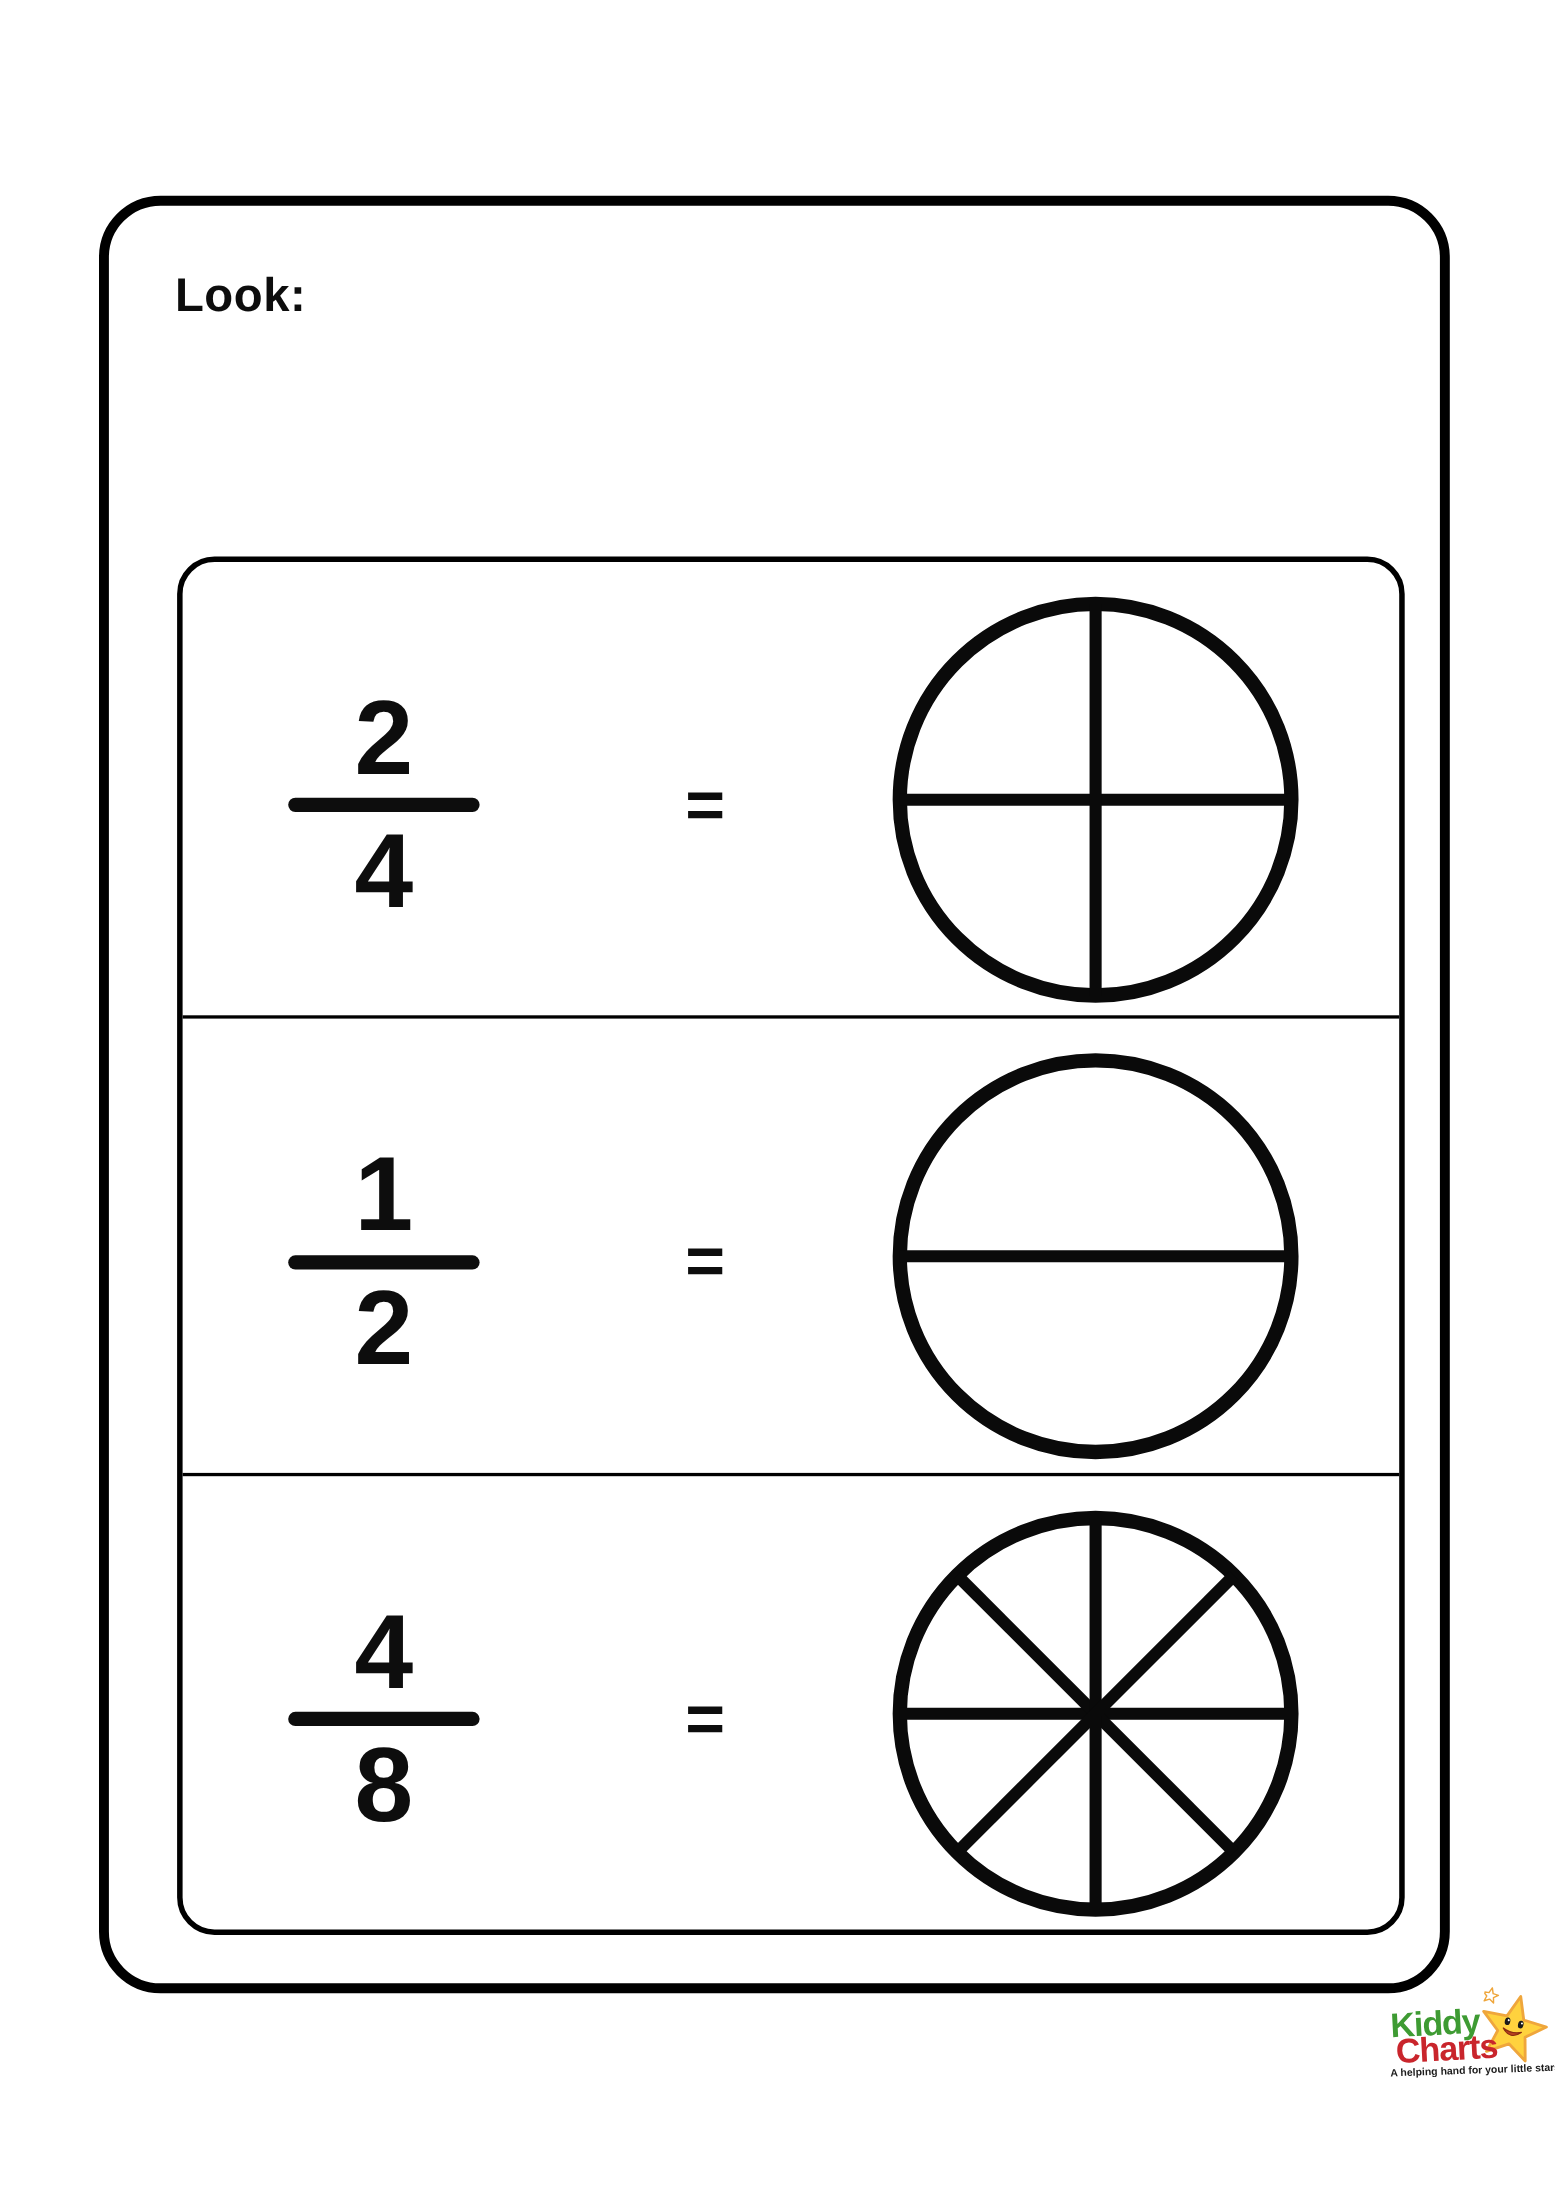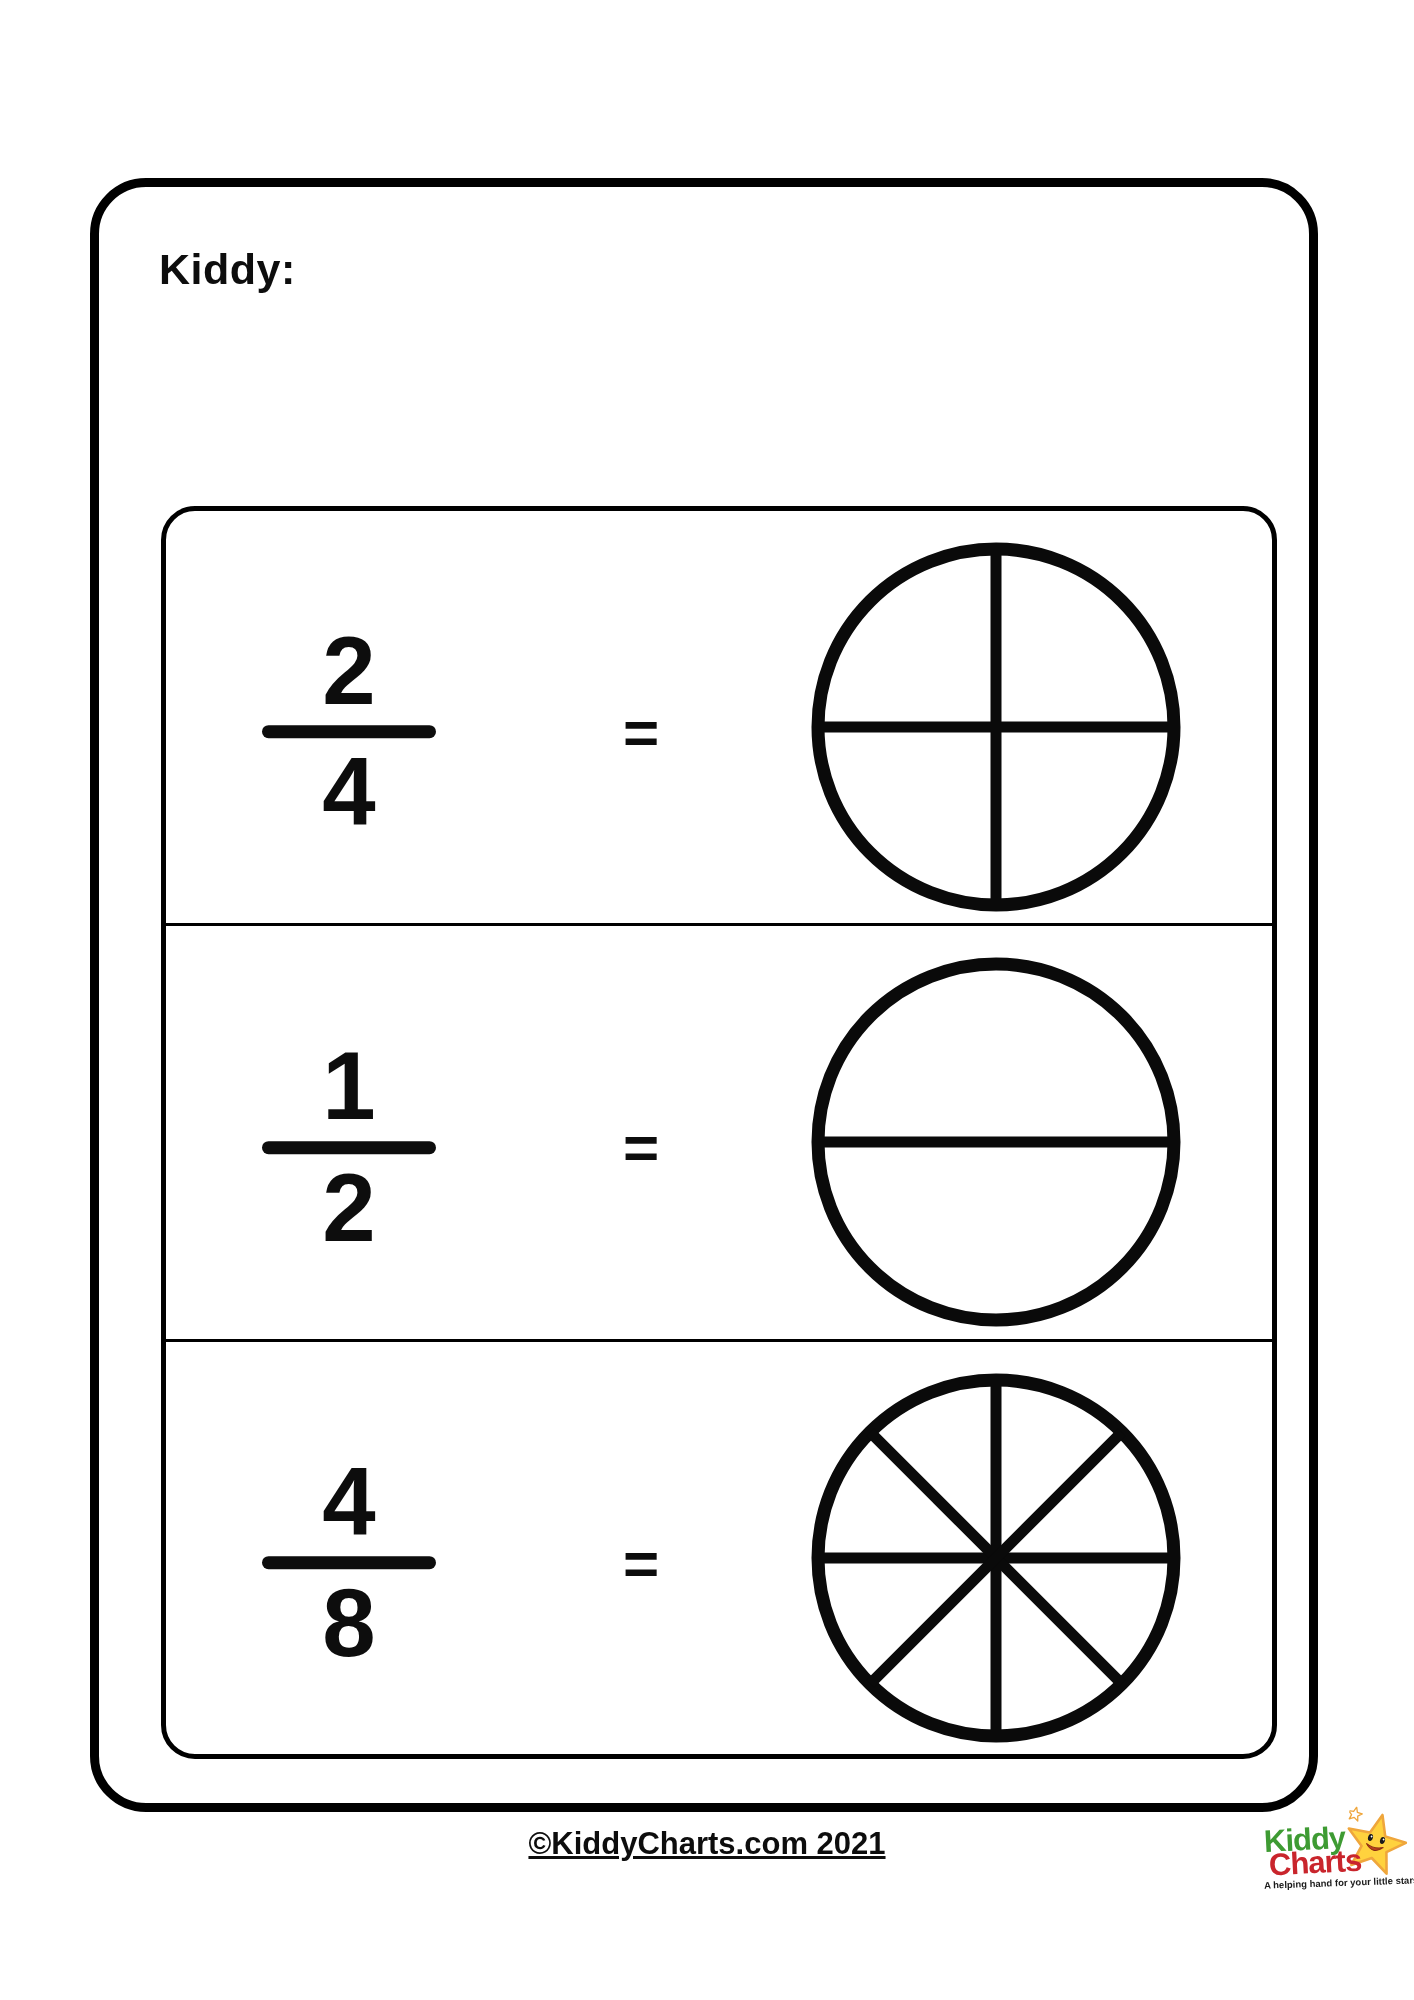--- a/index.html
+++ b/index.html
@@ -44,21 +44,21 @@
   .logo-tagline{position:absolute;left:2px;top:57px;font-size:9.5px;font-weight:700;
     white-space:nowrap;transform:rotate(-2deg);color:#1b1b1b;z-index:4;}
 </style>
 </head>
 <body>
 
 <div class="page">
 
   <div class="outer-box">
 
-    <div class="name-label">Kiddy:</div>
+    <div class="name-label">Look:</div>
 
 
     <div class="inner-box">
         <div class="frow">
           <div class="fraction">
             <div class="num">2</div>
             <div class="fbar"></div>
             <div class="den">4</div>
           </div>
           <div class="equals">=</div>
@@ -91,21 +91,20 @@
             <circle cx="192" cy="192" r="178" fill="none" stroke="#0a0a0a" stroke-width="13"></circle>
             <line x1="370" y1="192" x2="14" y2="192" stroke="#0a0a0a" stroke-width="11"></line>
             <line x1="317.86500705120545" y1="317.86500705120545" x2="66.13499294879453" y2="66.13499294879455" stroke="#0a0a0a" stroke-width="11"></line>
             <line x1="192" y1="370" x2="192" y2="14" stroke="#0a0a0a" stroke-width="11"></line>
             <line x1="66.13499294879455" y1="317.86500705120545" x2="317.86500705120545" y2="66.13499294879453" stroke="#0a0a0a" stroke-width="11"></line>
           </svg>
         </div>
       </div>
   </div>
 
-  <div class="copyright">©KiddyCharts.com 2021</div>
 
   <div class="logo">
     <svg class="logo-star" width="66" height="66" viewBox="0 0 64 64">
       <polygon points="14,2 16.2,7.6 22,8 17.6,11.6 19,17 14,14 9,17 10.4,11.6 6,8 11.8,7.6" fill="#ffffff" stroke="#EFA63C" stroke-width="1.5" stroke-linejoin="round" transform="translate(-6,-1) scale(0.85)"></polygon>
       <polygon points="32,2 39.6,21.5 60.5,22.7 44.4,36 49.6,56.3 32,45 14.4,56.3 19.6,36 3.5,22.7 24.4,21.5" fill="#FFD23E" stroke="#EFA63C" stroke-width="2.5" stroke-linejoin="round"></polygon>
       <ellipse cx="26" cy="26" rx="2.4" ry="3.4" fill="#1a1a1a"></ellipse>
       <ellipse cx="38" cy="26" rx="2.4" ry="3.4" fill="#1a1a1a"></ellipse>
       <circle cx="26.8" cy="24.8" r="0.9" fill="#ffffff"></circle>
       <circle cx="38.8" cy="24.8" r="0.9" fill="#ffffff"></circle>
       <path d="M23.5,32.5 Q32,42 40.5,32.5 Q32,36.5 23.5,32.5 Z" fill="#b8401f" stroke="#8a2d12" stroke-width="1"></path>

